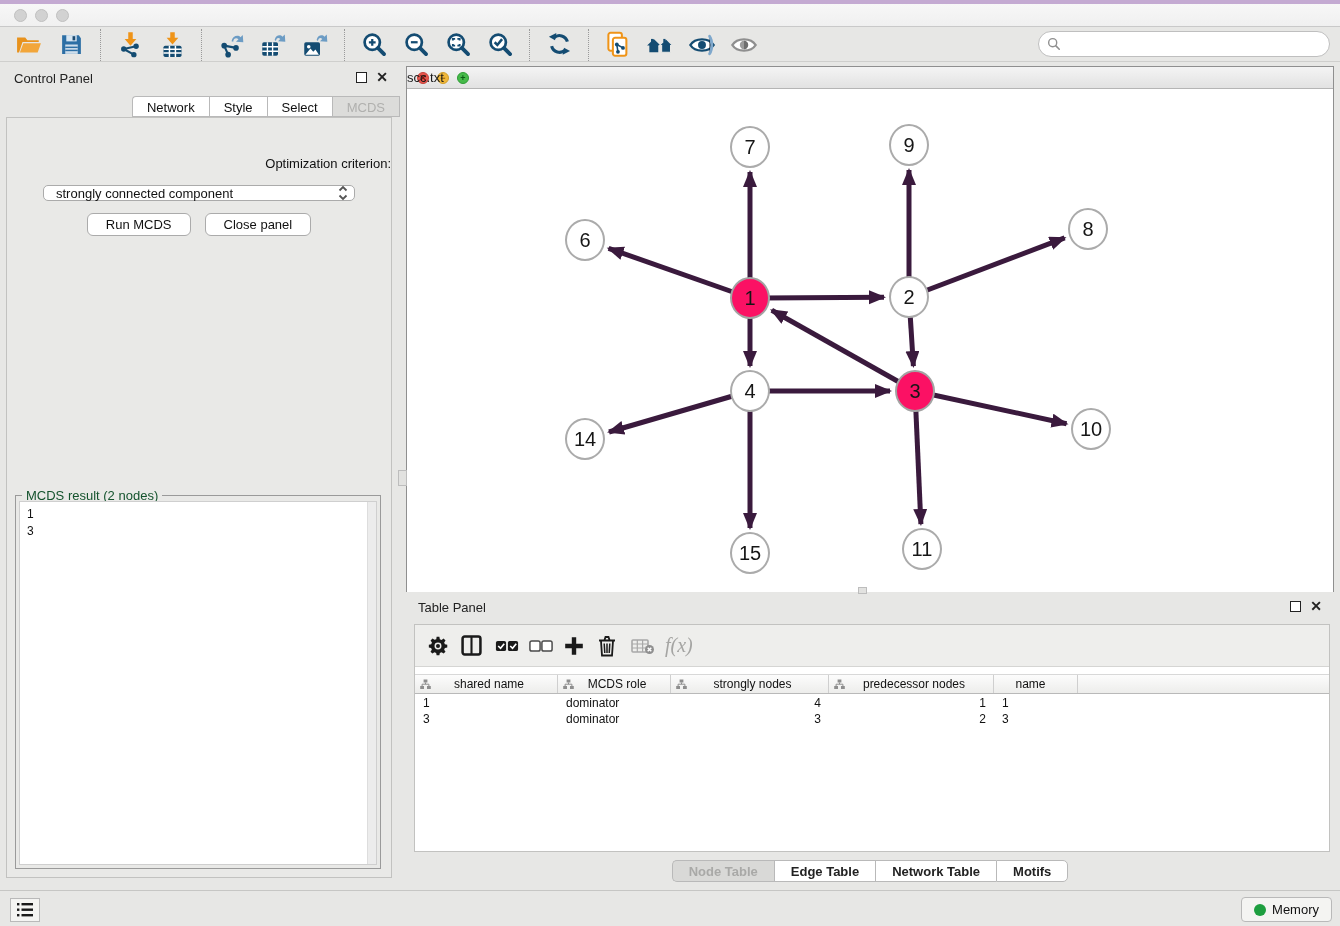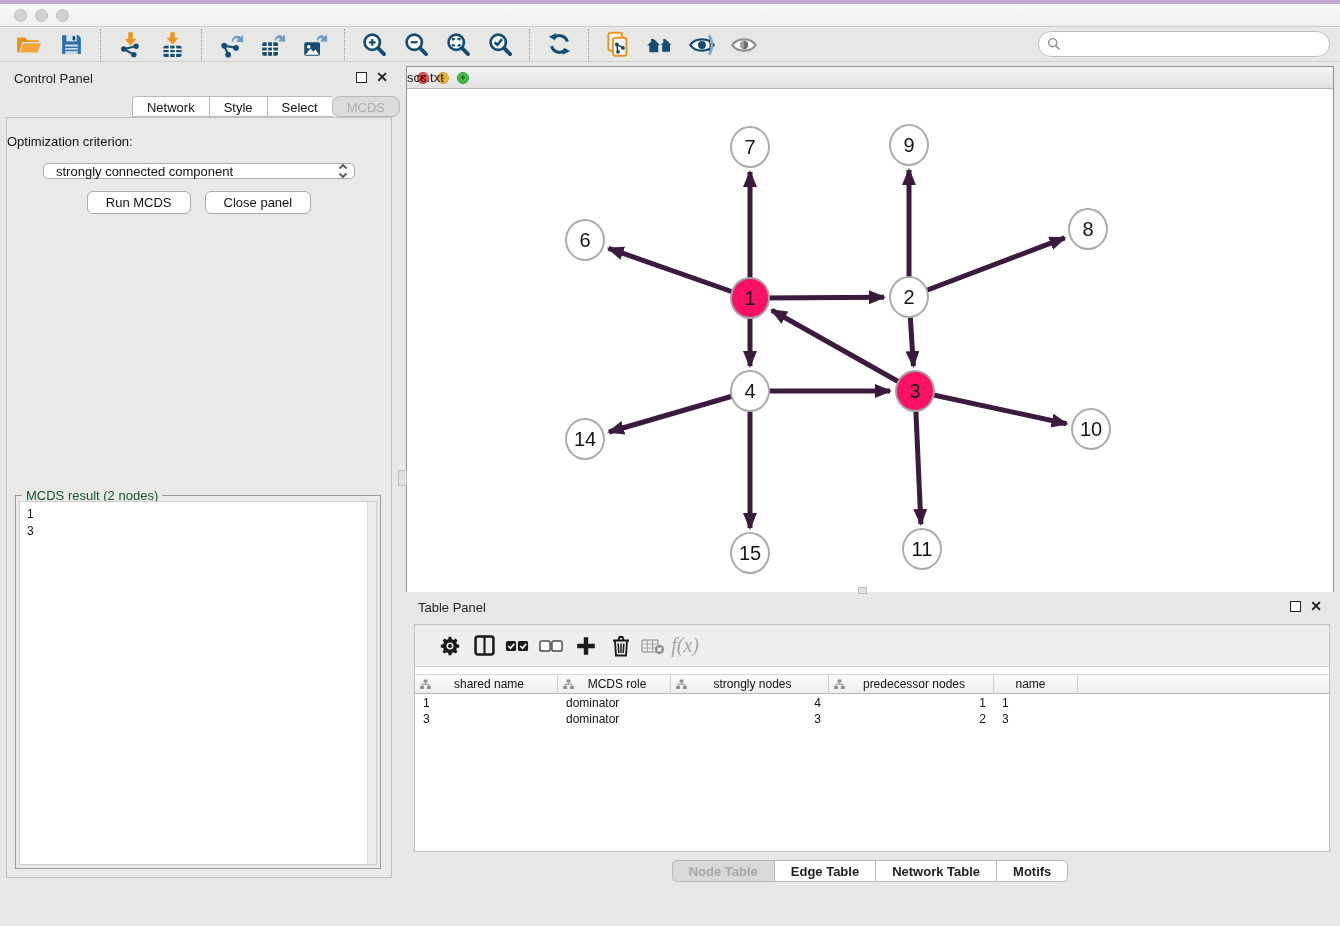--- a/index.html
+++ b/index.html
@@ -22,23 +22,23 @@
   
   .control-panel { position:absolute; left:0; top:66px; width:400px; height:822px; }
   .cp-header { position:absolute; left:14px; top:5px; font-size:13px; color:#222; }
   .panel-btns { position:absolute; right:12px; top:6px; display:flex; gap:9px; align-items:center; }
   .float-btn { width:11px; height:11px; border:1.5px solid #222; background:#fff; }
   .close-btn { font-size:14px; font-weight:bold; color:#222; line-height:11px; }
   .cp-tabs { position:absolute; left:0; top:30px; width:100%; display:flex; justify-content:flex-end; }
   .tab { height:21px; padding:0 14px; font-size:13px; line-height:21px; background:#fff; border:1px solid #b9b9b9; border-right:none; color:#111; }
   .tab:first-child { border-radius:4px 0 0 0; }
   .tab:last-child { border-right:1px solid #b9b9b9; border-radius:0 4px 4px 0; }
-  .tab.selected { background:#dcdcda; color:#b0b0ae; border-radius:8px; }
+  .tab.selected { background:#dcdcda; color:#b0b0ae; border-radius:0; }
   .cp-body { position:absolute; left:6px; right:8px; top:51px; bottom:10px; background:#e9e9e7; border:1px solid #c2c2c0; }
-  .opt-label { margin-top:16px; text-align:left; font-size:13px; color:#111; }
+  .opt-label { margin-top:38px; text-align:right; font-size:13px; color:#111; }
   .dropdown { margin:14px auto 0 auto; width:312px; height:16px; background:#fff; border:1px solid #ababab; border-radius:5px; display:flex; align-items:center; padding:0 6px 0 12px; font-size:13px; color:#111; }
   .dropdown .dd-text { flex:1; }
   .btn-row { display:flex; justify-content:center; gap:14px; margin-top:12px; }
   .push-btn { height:23px; padding:0 18px; background:#fff; border:1px solid #ababab; border-radius:6px; font-size:13px; color:#111; display:flex; align-items:center; }
   .result-box { position:absolute; left:8px; right:10px; top:377px; bottom:8px; border:1px solid #9a9a9a; background:#e9e9e7; }
   .result-legend { position:absolute; left:6px; top:-8px; background:#e9e9e7; padding:0 4px; font-size:13px; color:#14532d; }
   .result-area { position:absolute; left:3px; right:3px; top:5px; bottom:3px; background:#fff; border:1px solid #cfcfcf; font-size:12px; color:#111; padding:4px 0 0 7px; line-height:17px; }
   .result-scroll { position:absolute; right:0; top:0; bottom:0; width:9px; background:#ececec; border-left:1px solid #ddd; }
 
   
@@ -55,21 +55,21 @@
   .gnode { position:absolute; width:40px; height:42px; border:2px solid #ababab; border-radius:50%; background:#fff; display:flex; align-items:center; justify-content:center; font-size:20px; color:#161616; }
   .gnode.hl { background:#fb1164; border-color:#a3a3a3; }
   .splitter-v { position:absolute; left:398px; top:470px; width:9px; height:16px; background:#e2e2e0; border:1px solid #bdbdbd; }
   .splitter-h { position:absolute; left:858px; top:587px; width:9px; height:7px; background:#e2e2e0; border:1px solid #bdbdbd; }
 
   
   .table-panel { position:absolute; left:406px; top:596px; width:928px; height:292px; }
   .tp-title { position:absolute; left:12px; top:4px; font-size:13px; color:#222; }
   .tp-inner { position:absolute; left:8px; right:4px; top:28px; bottom:36px; background:#fff; border:1px solid #c2c2c0; }
   .tp-toolbar { position:absolute; left:0; right:0; top:0; height:42px; background:#eeeeec; border-bottom:1px solid #d5d5d3; display:flex; align-items:center; padding-left:12px; }
-  .tp-icon { width:34px; height:30px; display:flex; align-items:center; justify-content:flex-end; }
+  .tp-icon { width:34px; height:30px; display:flex; align-items:center; justify-content:flex-start; }
   .tp-head { position:absolute; left:0; right:0; top:49px; height:20px; display:flex; background:linear-gradient(#fcfcfc,#ededeb); border-top:1px solid #d8d8d8; border-bottom:1px solid #b9b9b9; }
   .th { display:flex; align-items:center; border-right:1px solid #cfcfcf; font-size:12px; color:#111; }
   .th .th-lab { flex:1; text-align:center; padding-right:10px; }
   .th svg { margin-left:5px; }
   .trow { position:absolute; left:0; right:0; height:16px; display:flex; font-size:12px; color:#111; }
   .td { padding:0 8px; line-height:16px; white-space:nowrap; }
   .td.r { text-align:right; }
   .tp-tabs { position:absolute; left:0; right:0; bottom:6px; display:flex; justify-content:center; }
   .tp-tab { height:22px; line-height:22px; padding:0 16px; background:#fff; border:1px solid #b9b9b9; border-right:none; font-size:13px; font-weight:bold; color:#222; }
   .tp-tab:first-child { border-radius:5px 0 0 5px; }
@@ -436,13 +436,29 @@
         </div>
     </div>
     <div class="tp-tabs">
       <div class="tp-tab selected">Node Table</div>
       <div class="tp-tab">Edge Table</div>
       <div class="tp-tab">Network Table</div>
       <div class="tp-tab">Motifs</div>
     </div>
   </div>
 
+  <div class="statusbar">
+    <div class="list-btn">
+      <svg width="18" height="16" viewBox="0 0 18 16">
+          <rect x="1" y="1" width="2.4" height="2.4" fill="#1a1a1a"></rect>
+          <rect x="5.5" y="1" width="11.5" height="2.4" fill="#1a1a1a"></rect>
+          <rect x="1" y="6.5" width="2.4" height="2.4" fill="#1a1a1a"></rect>
+          <rect x="5.5" y="6.5" width="11.5" height="2.4" fill="#1a1a1a"></rect>
+          <rect x="1" y="12" width="2.4" height="2.4" fill="#1a1a1a"></rect>
+          <rect x="5.5" y="12" width="11.5" height="2.4" fill="#1a1a1a"></rect>
+        </svg>
+    </div>
+    <div class="memory-btn">
+      <span class="mem-dot"></span>
+      <span>Memory</span>
+    </div>
+  </div>
 </div>
 
 </body></html>

